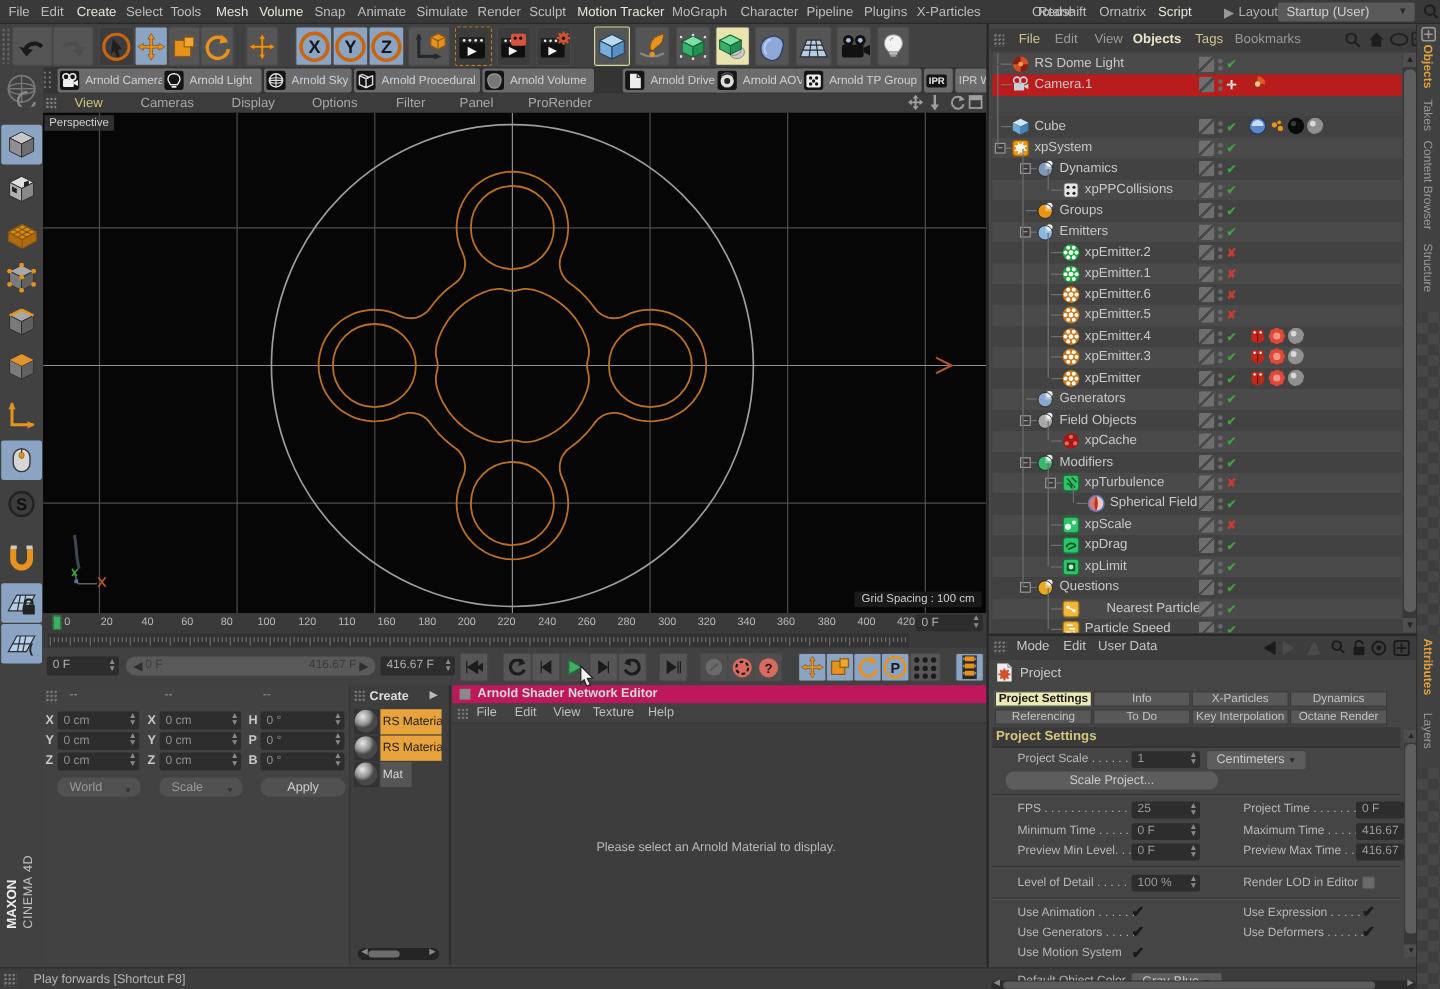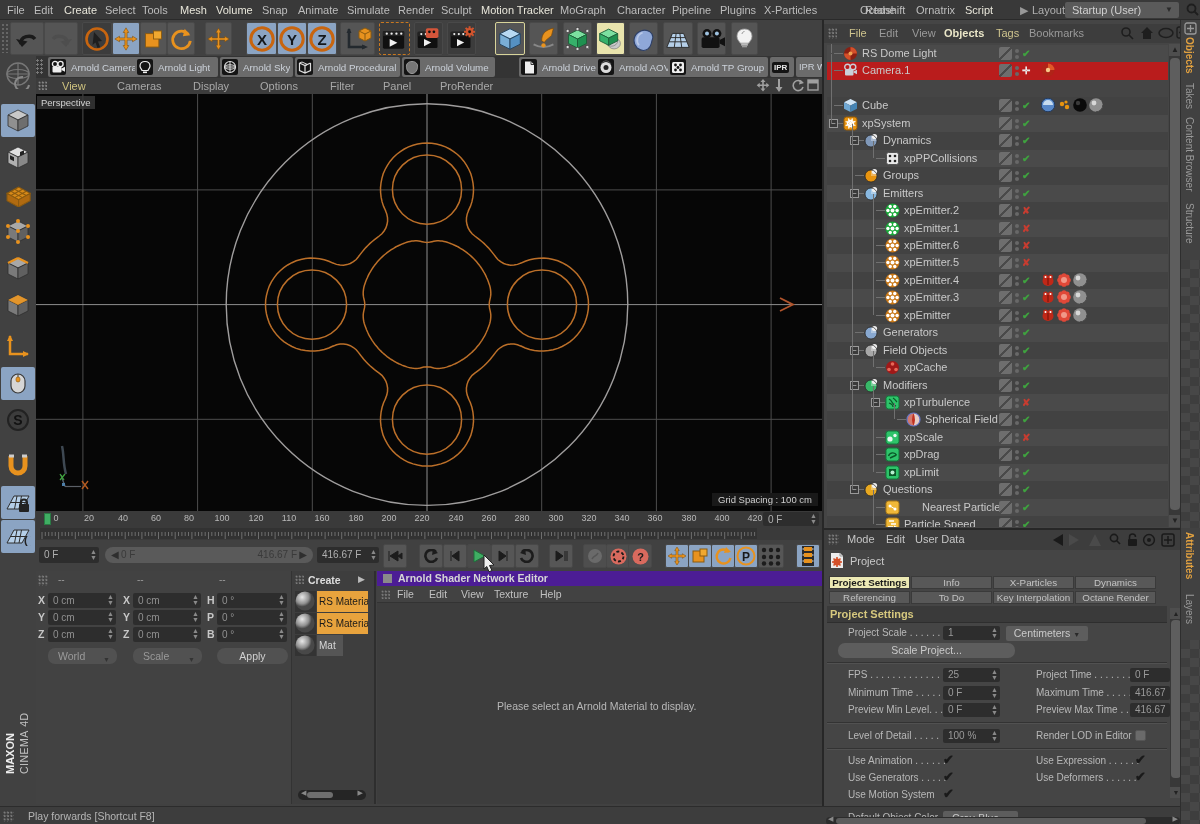--- a/index.html
+++ b/index.html
@@ -997,21 +997,21 @@
       </svg></div>
     <div style="position:absolute;left:25px;top:64px;width:26px;height:21px;background:#555555;color:#d8d8d8;font-size:10px;line-height:21px;padding-left:2px;white-space:nowrap;overflow:hidden">Mat</div>
 <div style="position:absolute;left:6px;top:219px;width:68px;height:10px;background:#252525;border-radius:5px">
 <span style="position:absolute;left:3px;top:-1px;font-size:7px;color:#888">◀</span>
 <div style="position:absolute;left:9px;top:2px;width:26px;height:6px;background:#6e6e6e;border-radius:3px"></div>
 <span style="position:absolute;right:3px;top:-1px;font-size:7px;color:#888">▶</span>
     </div>
 </div>
 
 <div id="shadered">
-<div style="position:absolute;left:0;top:0;width:445px;height:18px;background:#4c1d95">
+<div style="position:absolute;left:0;top:0;width:445px;height:18px;background:#be185d">
 <div style="position:absolute;left:6px;top:3px;width:9px;height:9px;background:#8a8a8a"></div>
 <span style="position:absolute;left:21px;top:1px;font-size:10.5px;font-weight:bold;color:#d6d6d6">Arnold Shader Network Editor</span>
 </div>
 <div style="position:absolute;left:0;top:15px;width:445px;height:17px;background:#424242;border-bottom:1px solid #333">
 <div style="position:absolute;left:4px;top:4px;width:9px;height:10px;background-image:radial-gradient(circle at 1.5px 1.5px,#7a7a7a 1px,transparent 1.2px);background-size:3.3px 3.3px"></div>
 <span style="position:absolute;left:20px;top:2px;font-size:10.5px;color:#c0c0c0">File</span>
 <span style="position:absolute;left:52px;top:2px;font-size:10.5px;color:#c0c0c0">Edit</span>
 <span style="position:absolute;left:84px;top:2px;font-size:10.5px;color:#c0c0c0">View</span>
 <span style="position:absolute;left:117px;top:2px;font-size:10.5px;color:#c0c0c0">Texture</span>
 <span style="position:absolute;left:163px;top:2px;font-size:10.5px;color:#c0c0c0">Help</span>

